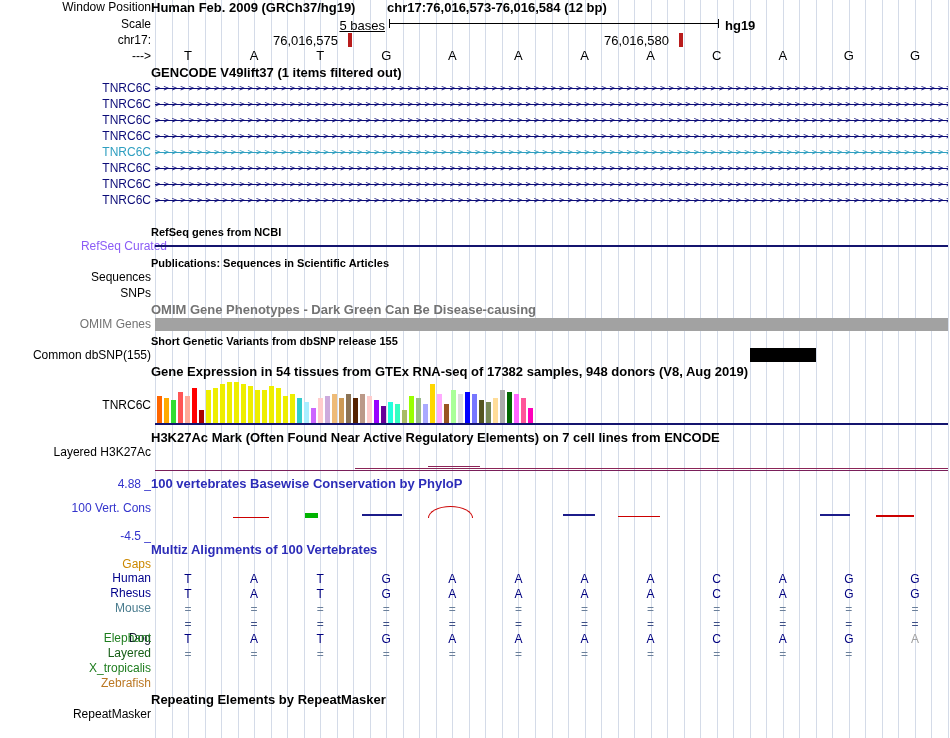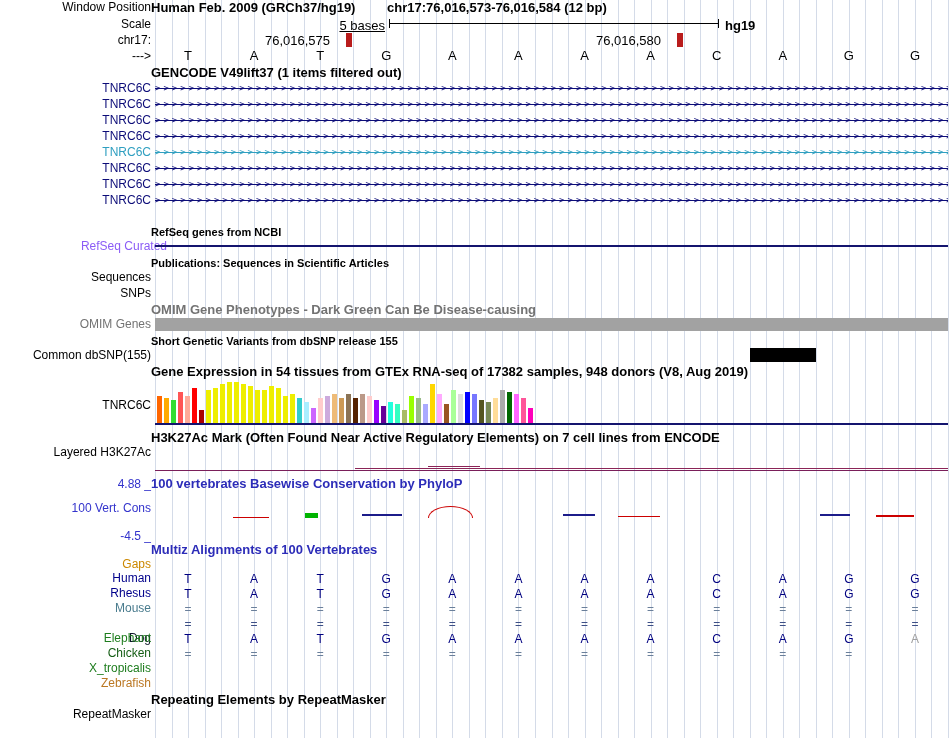--- a/index.html
+++ b/index.html
@@ -4,21 +4,21 @@
 <style>
   *{box-sizing:border-box;margin:0;padding:0;}
   html,body{width:950px;height:738px;}
   body{position:relative;background:#fff;font-family:"Liberation Sans",sans-serif;color:#000;overflow:hidden;}
   .main-grid{position:absolute;left:155px;top:0;width:794px;height:738px;
     background-image:repeating-linear-gradient(to right,#d4dbe8 0,#d4dbe8 1px,transparent 1px,transparent 16.521px);}
   .lbl{position:absolute;left:0;width:151px;text-align:right;font-size:12px;line-height:13px;white-space:nowrap;}
   .center-row{position:absolute;left:151px;width:793px;text-align:left;font-size:13px;line-height:14px;white-space:nowrap;font-weight:bold;}
   .t11{font-size:11px;}
   .blue{color:#2c2cb8;} .bluelbl{color:#3333cc;} .green{color:#737373;} .navylbl{color:#8b5cf6;margin-left:16px;} .orange{color:#cc8800;}
-  .coord{position:absolute;top:33px;text-align:right;font-size:13px;height:14px;border-right:6px solid #b91c1c;padding-right:16px;white-space:nowrap;}
+  .coord{position:absolute;top:33px;text-align:right;font-size:13px;height:14px;border-right:4px solid #b91c1c;padding-right:10px;white-space:nowrap;}
   .scale-value{position:absolute;left:155px;top:18px;width:230px;text-align:right;font-size:13px;text-decoration:underline;}
   .scalebar{position:absolute;left:389px;top:19px;width:330px;height:9px;border-left:1px solid #000;border-right:1px solid #000;}
   .scalebar::before{content:"";position:absolute;left:0;right:0;top:4px;border-top:1px solid #000;}
   .hg19{position:absolute;left:725px;top:18px;font-size:13px;font-weight:bold;}
   .base-cell{position:absolute;top:49px;text-align:center;font-size:13px;line-height:14px;}
   .gene-row{position:absolute;left:155px;width:793px;height:16px;overflow:hidden;
     font-family:"DejaVu Sans Mono",monospace;font-size:9px;letter-spacing:3px;line-height:16px;white-space:nowrap;}
   .gene-row::after{content:"";position:absolute;left:0;top:8px;width:100%;border-top:1px solid;}
   .hline{position:absolute;height:2px;}
   .omim-bar{position:absolute;left:155px;top:318px;width:793px;height:13px;background:#a2a2a2;}
@@ -245,21 +245,21 @@
     <div class="aln-cell" style="left: 287.167px; width: 66.0833px; top: 632px; color: rgb(0, 0, 128);">T</div>
     <div class="aln-cell" style="left: 353.25px; width: 66.0833px; top: 632px; color: rgb(0, 0, 128);">G</div>
     <div class="aln-cell" style="left: 419.333px; width: 66.0833px; top: 632px; color: rgb(0, 0, 128);">A</div>
     <div class="aln-cell" style="left: 485.417px; width: 66.0833px; top: 632px; color: rgb(0, 0, 128);">A</div>
     <div class="aln-cell" style="left: 551.5px; width: 66.0833px; top: 632px; color: rgb(0, 0, 128);">A</div>
     <div class="aln-cell" style="left: 617.583px; width: 66.0833px; top: 632px; color: rgb(0, 0, 128);">A</div>
     <div class="aln-cell" style="left: 683.667px; width: 66.0833px; top: 632px; color: rgb(0, 0, 128);">C</div>
     <div class="aln-cell" style="left: 749.75px; width: 66.0833px; top: 632px; color: rgb(0, 0, 128);">A</div>
     <div class="aln-cell" style="left: 815.833px; width: 66.0833px; top: 632px; color: rgb(0, 0, 128);">G</div>
     <div class="aln-cell" style="left: 881.917px; width: 66.0833px; top: 632px; color: rgb(160, 160, 160);">A</div>
-    <div class="lbl" style="top: 647px; color: rgb(21, 93, 21);">Chicken</div>
+    <div class="lbl" style="top: 647px; color: rgb(21, 93, 21);">Layered</div>
     <div class="aln-cell" style="left: 155px; width: 66.0833px; top: 647px; color: rgb(106, 127, 154);">=</div>
     <div class="aln-cell" style="left: 221.083px; width: 66.0833px; top: 647px; color: rgb(106, 127, 154);">=</div>
     <div class="aln-cell" style="left: 287.167px; width: 66.0833px; top: 647px; color: rgb(106, 127, 154);">=</div>
     <div class="aln-cell" style="left: 353.25px; width: 66.0833px; top: 647px; color: rgb(106, 127, 154);">=</div>
     <div class="aln-cell" style="left: 419.333px; width: 66.0833px; top: 647px; color: rgb(106, 127, 154);">=</div>
     <div class="aln-cell" style="left: 485.417px; width: 66.0833px; top: 647px; color: rgb(106, 127, 154);">=</div>
     <div class="aln-cell" style="left: 551.5px; width: 66.0833px; top: 647px; color: rgb(106, 127, 154);">=</div>
     <div class="aln-cell" style="left: 617.583px; width: 66.0833px; top: 647px; color: rgb(106, 127, 154);">=</div>
     <div class="aln-cell" style="left: 683.667px; width: 66.0833px; top: 647px; color: rgb(106, 127, 154);">=</div>
     <div class="aln-cell" style="left: 749.75px; width: 66.0833px; top: 647px; color: rgb(106, 127, 154);">=</div>

